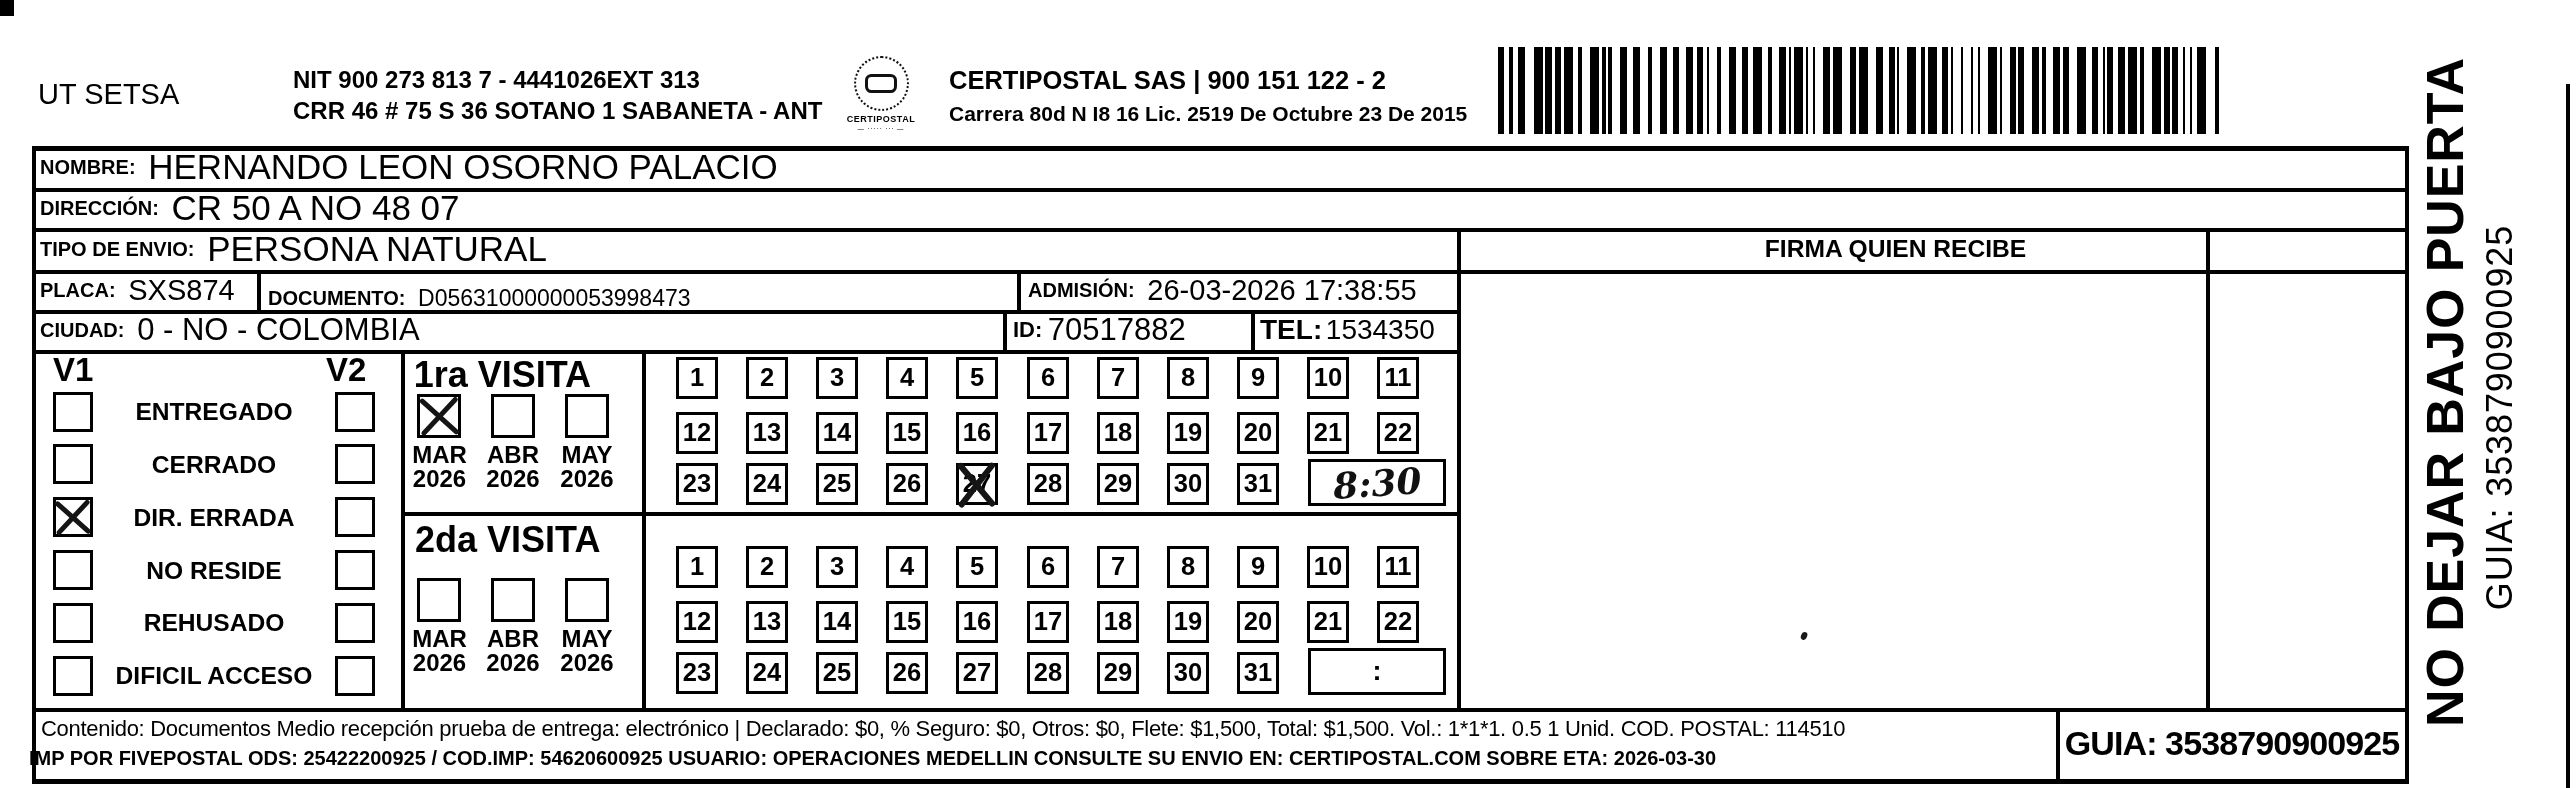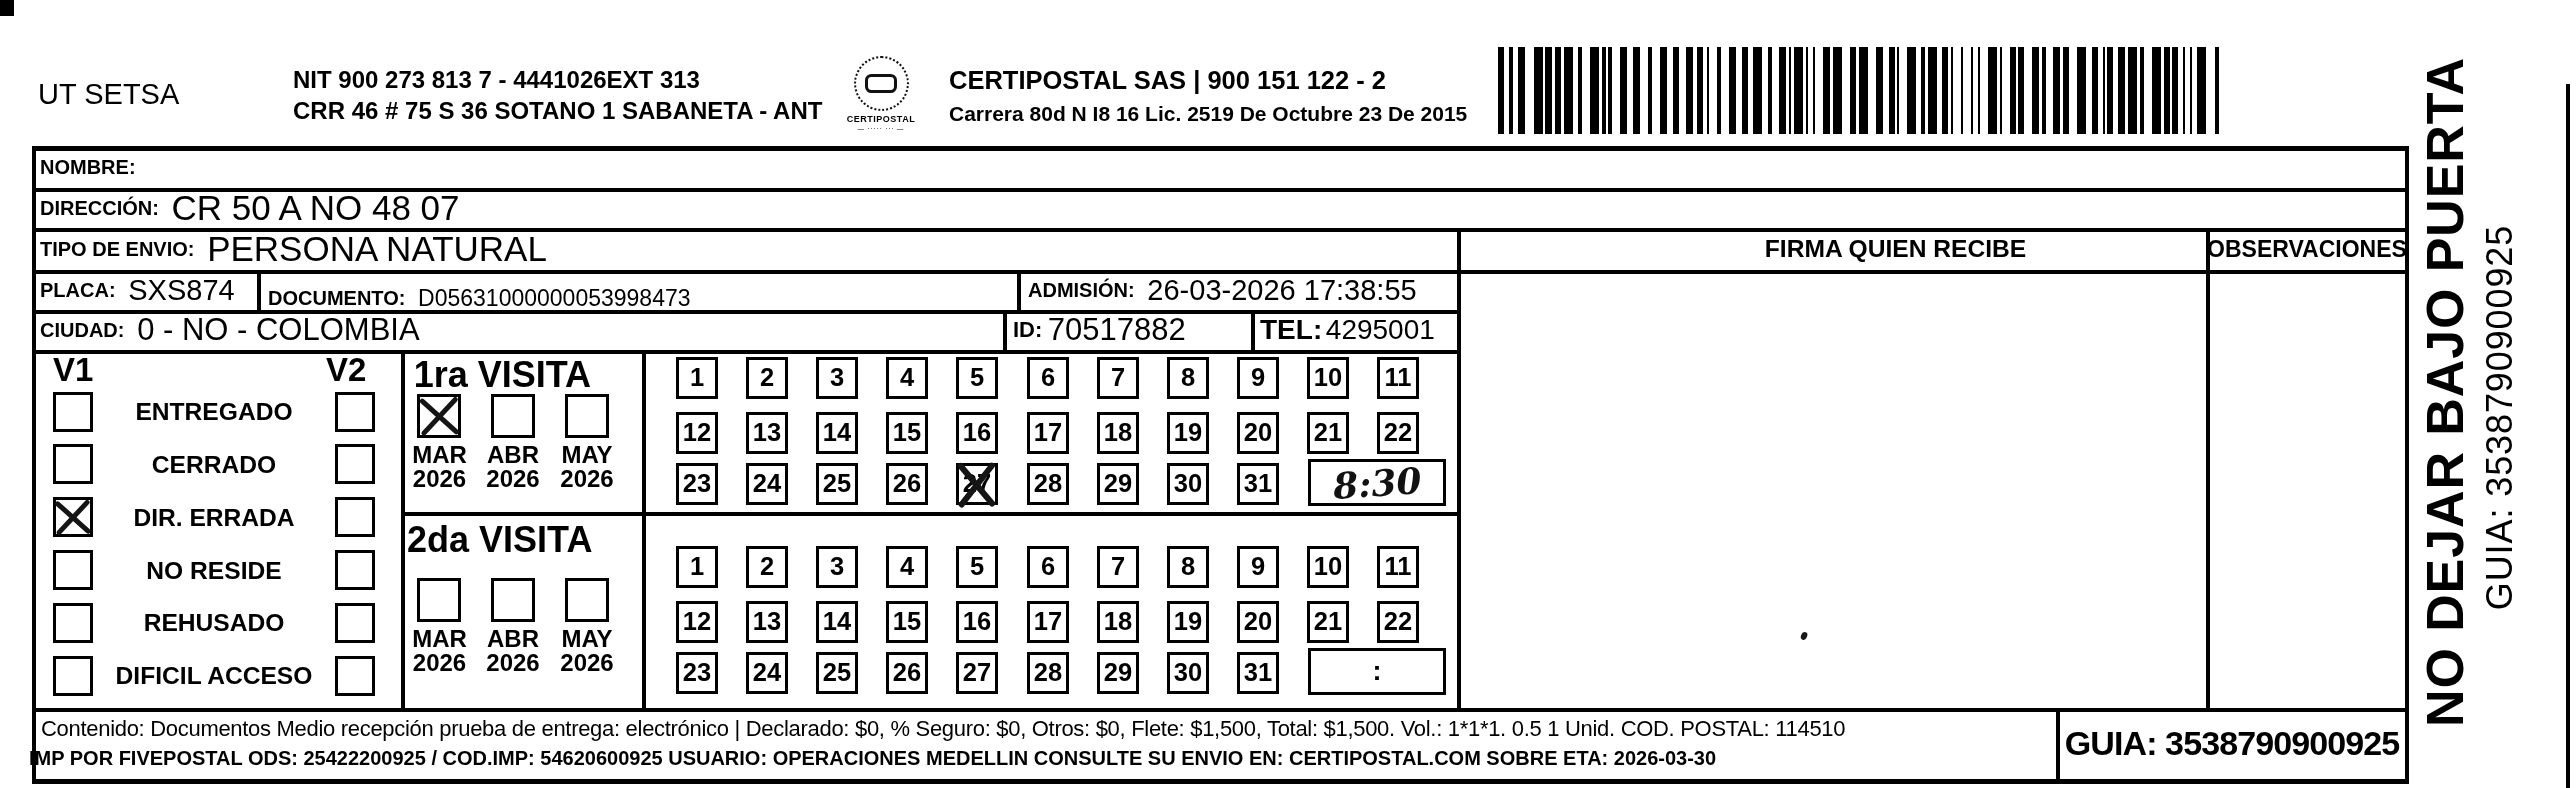--- a/index.html
+++ b/index.html
@@ -161,32 +161,32 @@
   <div class="vl" style="left:257px;top:270px;height:40px"></div>
   <div class="vl" style="left:1017px;top:270px;height:40px"></div>
   <div class="vl" style="left:1003px;top:310px;height:40px"></div>
   <div class="vl" style="left:1251px;top:310px;height:40px"></div>
   <div class="vl" style="left:401px;top:350px;height:359px"></div>
   <div class="vl" style="left:642px;top:350px;height:359px"></div>
   <div class="vl" style="left:2056px;top:708px;height:71px"></div>
 
   <div class="rowtext" style="left:40px;top:146px;height:42px">
     <span class="lab">NOMBRE:</span>
+    <span class="val" style="font-size:35px">HERNANDO LEON OSORNO PALACIO</span>
   </div>
   <div class="rowtext" style="left:40px;top:188px;height:40px">
     <span class="lab">DIRECCIÓN:</span>
     <span class="val" style="font-size:35px">CR 50 A NO 48 07</span>
   </div>
   <div class="rowtext" style="left:40px;top:228px;height:42px">
     <span class="lab">TIPO DE ENVIO:</span>
     <span class="val" style="font-size:35px">PERSONA NATURAL</span>
   </div>
 
   <div class="hdr" style="left:1457px;top:228px;width:877px;height:42px;font-size:24.6px">FIRMA QUIEN RECIBE</div>
-  <div class="hdr" style="left:2206px;top:228px;width:202px;height:42px;font-size:23px">OBSERVACIONES</div>
   <div>
       <div class="inkdot"></div>
     </div>
 
   <div class="rowtext" style="left:40px;top:270px;height:40px">
     <span class="lab">PLACA:</span>
     <span class="val" style="font-size:29px">SXS874</span>
   </div>
   <div class="rowtext" style="left:268px;top:270px;height:56px">
     <span class="lab">DOCUMENTO:</span>
@@ -199,21 +199,21 @@
   <div class="rowtext" style="left:40px;top:310px;height:40px">
     <span class="lab">CIUDAD:</span>
     <span class="val" style="font-size:31px">0 - NO - COLOMBIA</span>
   </div>
   <div class="rowtext" style="left:1013px;top:310px;height:40px;gap:5.5px">
     <span class="lab" style="font-size:22px">ID:</span>
     <span class="val" style="font-size:31px">70517882</span>
   </div>
   <div class="rowtext" style="left:1260px;top:310px;height:40px;gap:3.6px">
     <span class="lab" style="font-size:28px">TEL:</span>
-    <span class="val" style="font-size:28px">4295001</span>
+    <span class="val" style="font-size:28px">1534350</span>
   </div>
 
   <div class="vhead" style="left:53px;top:351px">V1</div>
   <div class="vhead" style="left:326px;top:351px">V2</div>
 
   <div class="statrow">
     <div class="cbox v1box" style="left:53px;top:392px"></div>
     <div class="statlabel" style="left:102px;top:395px">ENTREGADO</div>
     <div class="cbox" style="left:335px;top:392px"></div>
   </div>
@@ -253,21 +253,21 @@
       <div class="mlabel" style="left: 5.5px; top: 93px;">MAR</div>
       <div class="mlabel" style="left: 5.5px; top: 117px;">2026</div>
       <div class="monthbox" style="left: 90px; top: 44px;"></div>
       <div class="mlabel" style="left: 79px; top: 93px;">ABR</div>
       <div class="mlabel" style="left: 79px; top: 117px;">2026</div>
       <div class="monthbox" style="left: 164px; top: 44px;"></div>
       <div class="mlabel" style="left: 153px; top: 93px;">MAY</div>
       <div class="mlabel" style="left: 153px; top: 117px;">2026</div>
     </div>
   <div class="abs" id="visit-second" style="left:401px;top:512px;width:241px;height:197px">
-    <div class="vtitle" style="left:6px;top:7.3px">2da VISITA</div>
+    <div class="vtitle" style="left:14px;top:7.3px">2da VISITA</div>
   <div class="monthbox" style="left: 16.4px; top: 66px;"></div>
       <div class="mlabel" style="left: 5.5px; top: 115px;">MAR</div>
       <div class="mlabel" style="left: 5.5px; top: 139px;">2026</div>
       <div class="monthbox" style="left: 90px; top: 66px;"></div>
       <div class="mlabel" style="left: 79px; top: 115px;">ABR</div>
       <div class="mlabel" style="left: 79px; top: 139px;">2026</div>
       <div class="monthbox" style="left: 164px; top: 66px;"></div>
       <div class="mlabel" style="left: 153px; top: 115px;">MAY</div>
       <div class="mlabel" style="left: 153px; top: 139px;">2026</div>
     </div>

